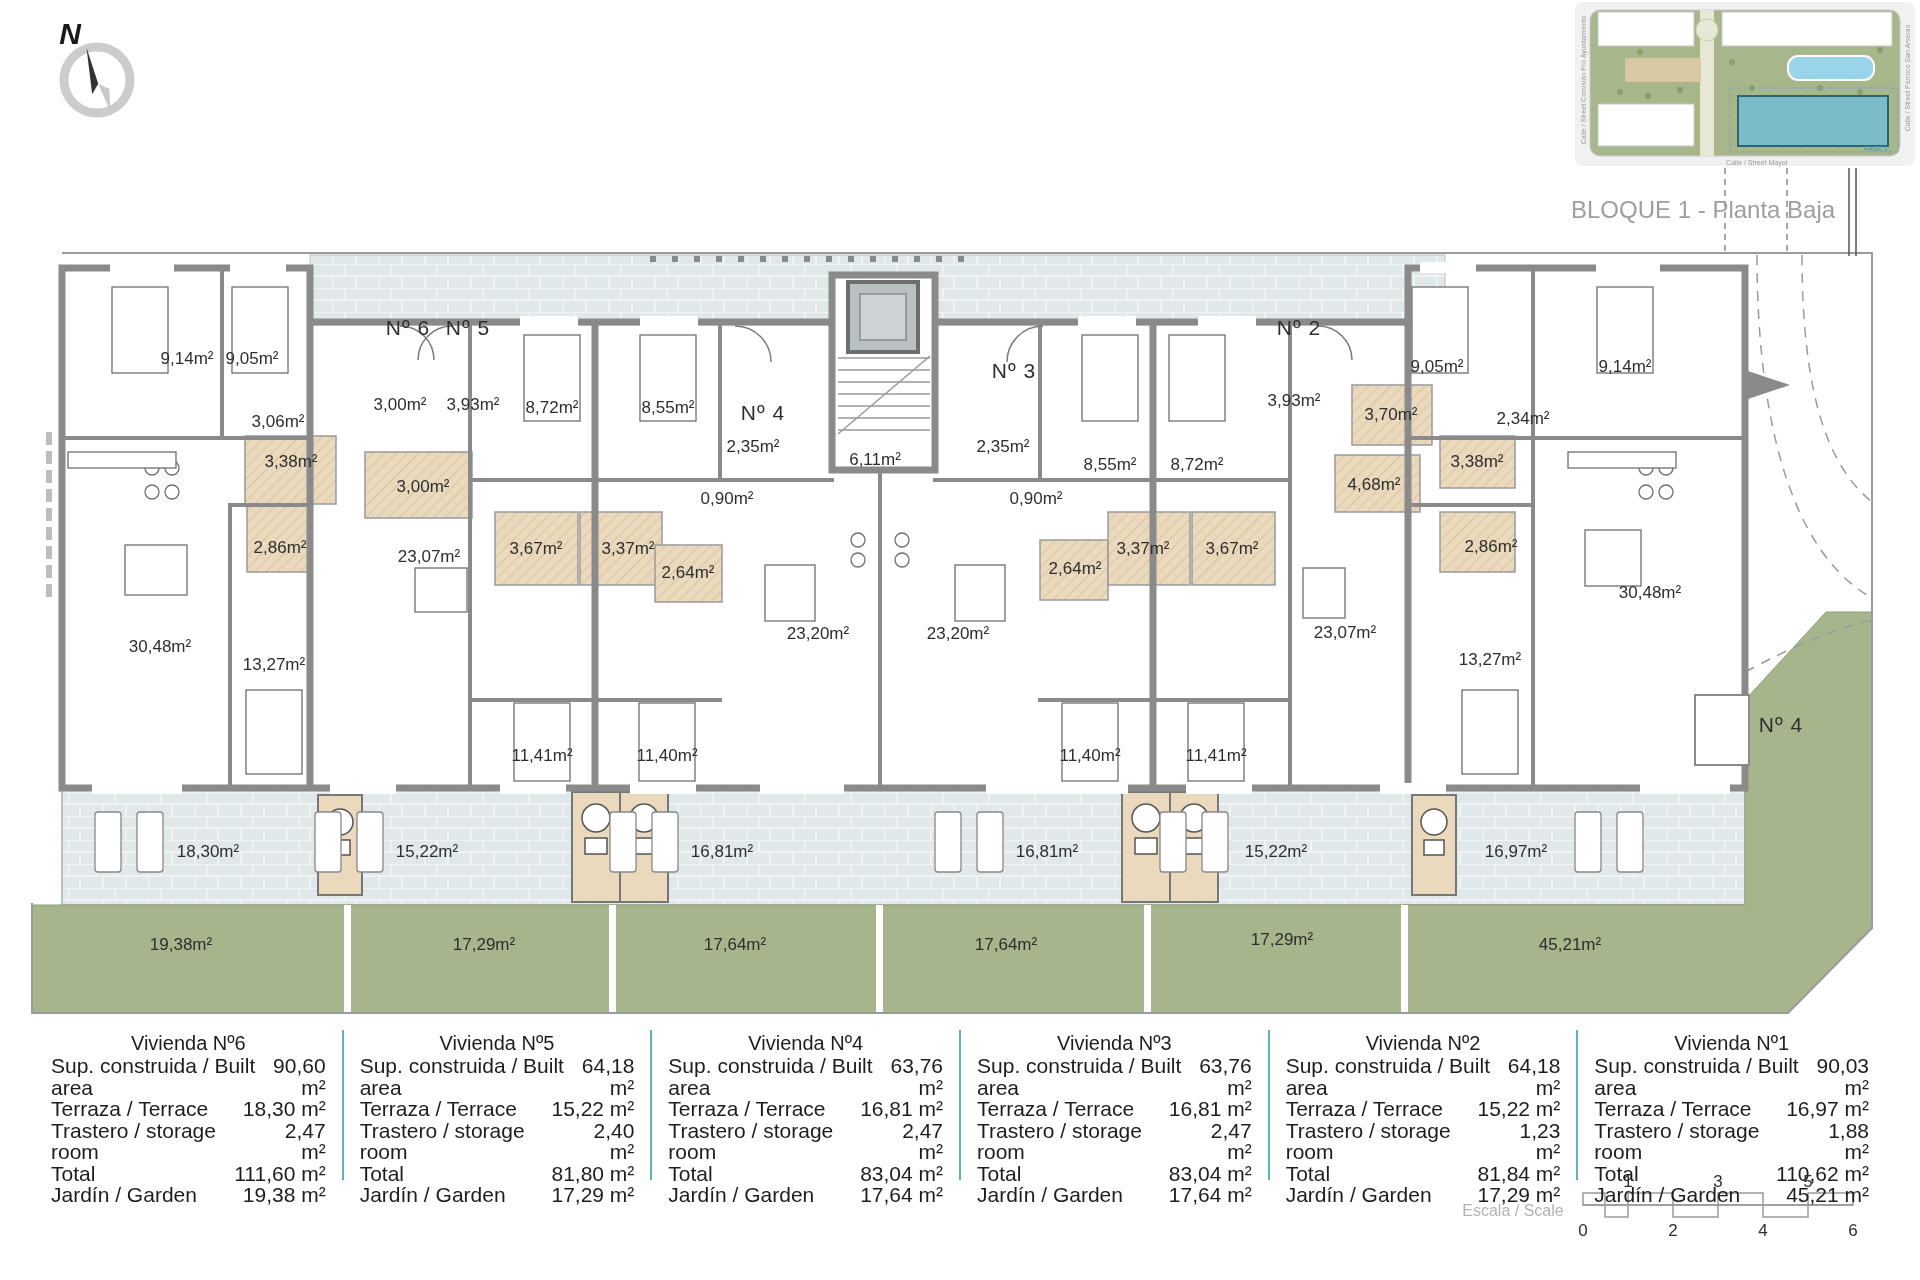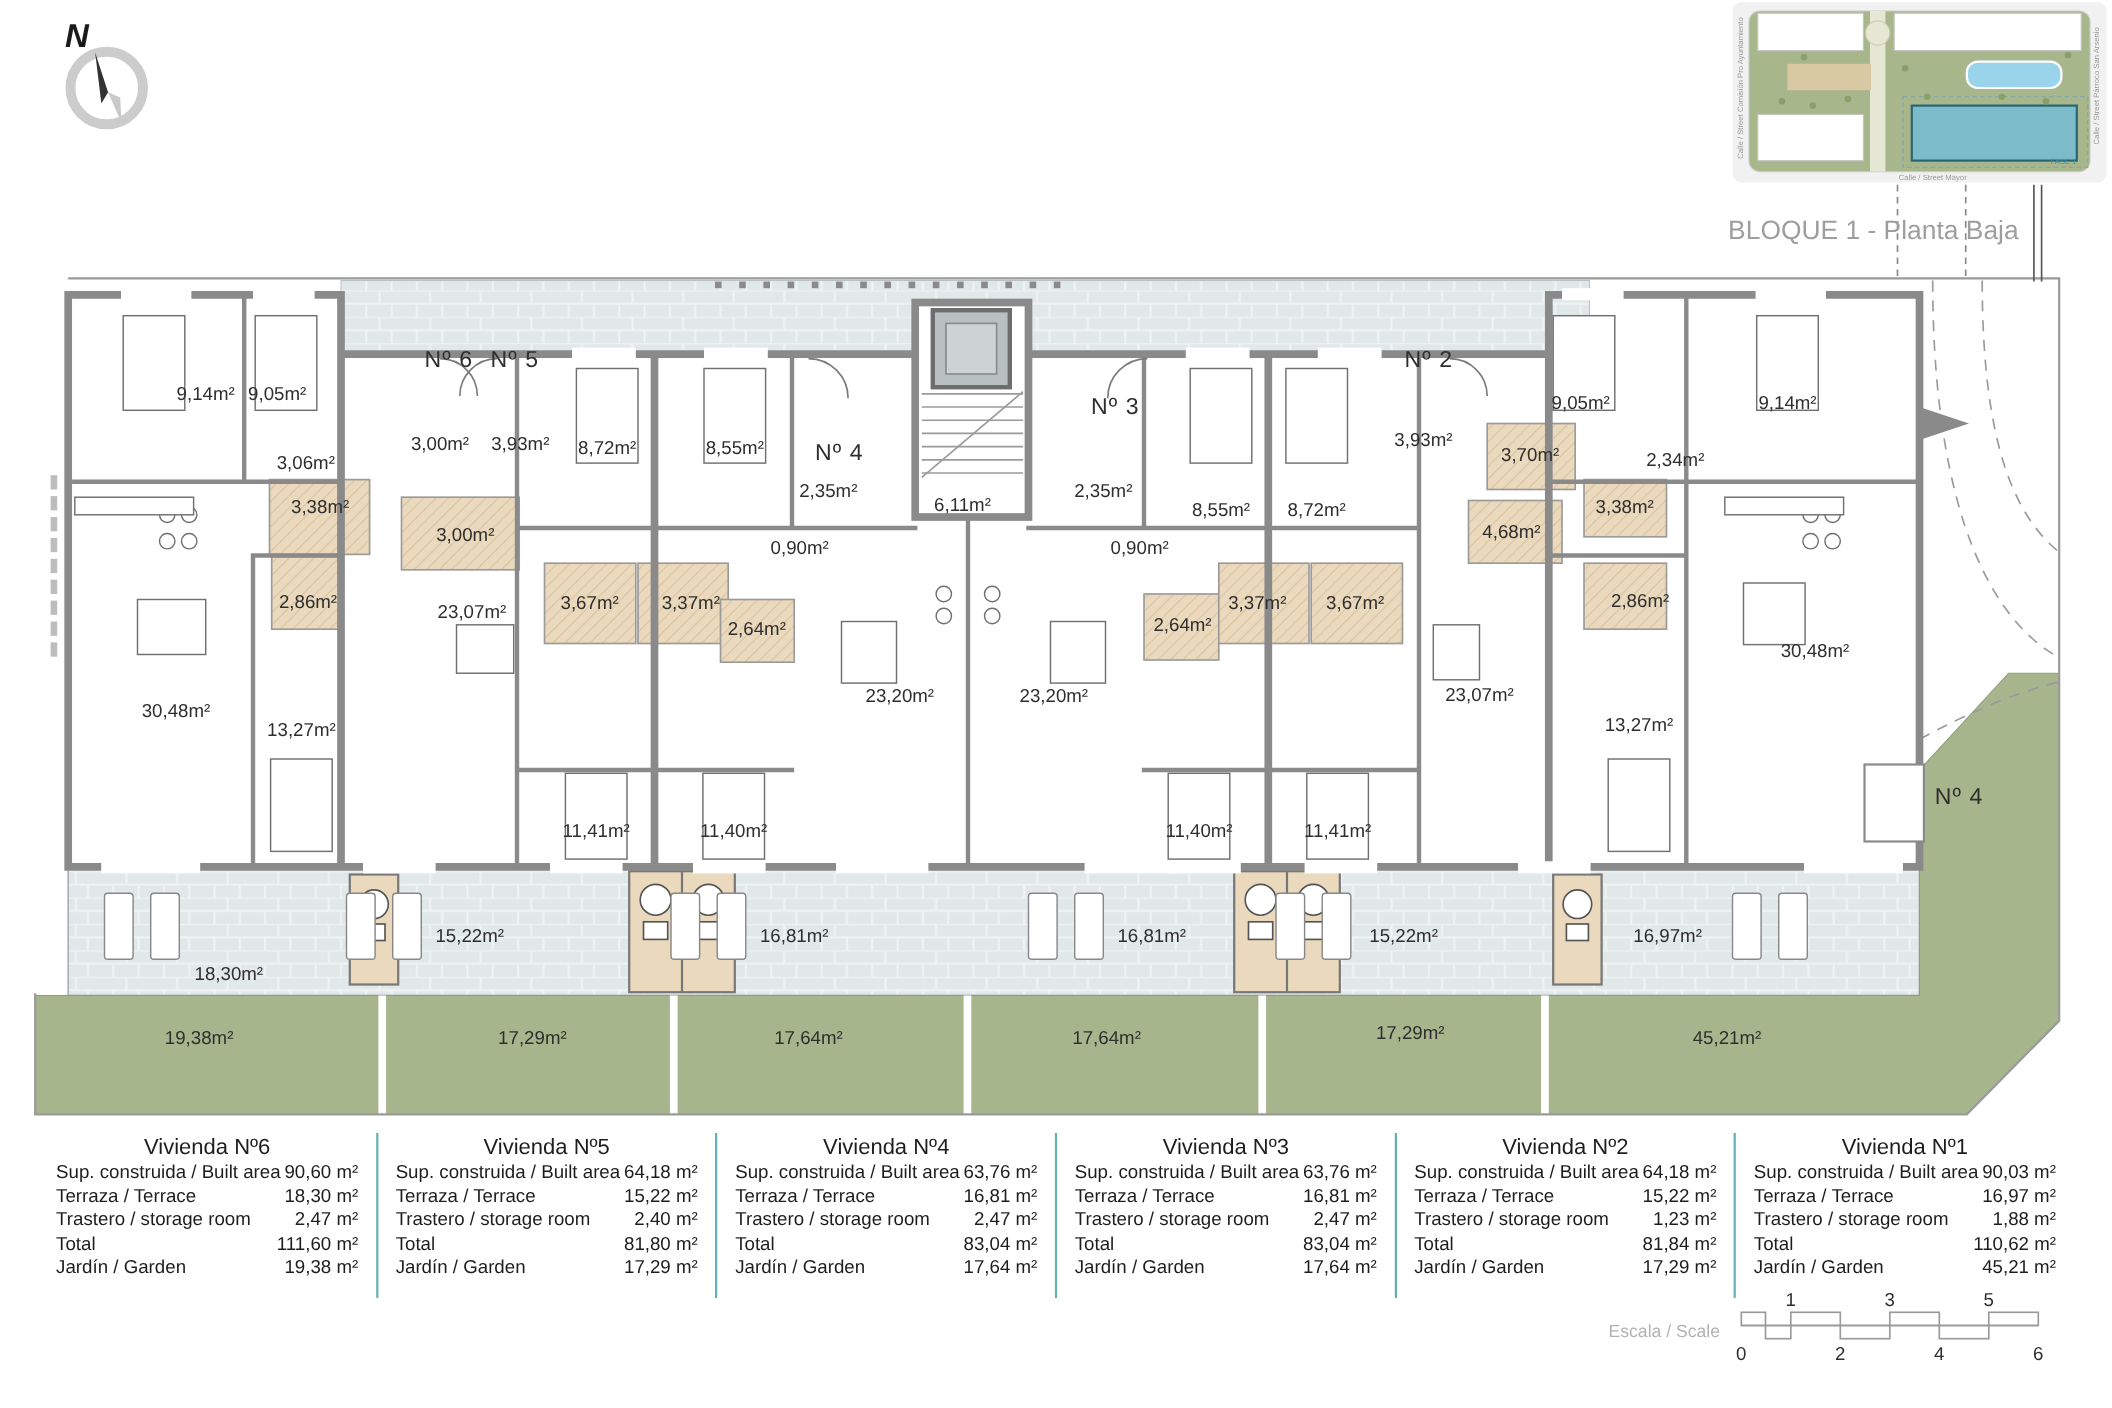--- a/index.html
+++ b/index.html
@@ -12,21 +12,21 @@
   .north{font-size:30px;font-style:italic;font-weight:bold;color:#1a1a1a;}
   .title{position:absolute;left:1571px;top:196px;font-size:24px;color:#9e9e9e;z-index:2;white-space:nowrap;}
   .inset-txt{position:absolute;font-size:7px;color:#9a9a9a;z-index:2;white-space:nowrap;transform:translate(-50%,-50%);}
   .inset-txt.vert{transform:translate(-50%,-50%) rotate(-90deg);}
   .inset-txt.fase{color:#4d8fa6;}
   
   .spec-table{position:absolute;left:35px;top:1030px;width:1850px;height:150px;display:flex;z-index:2;}
   .unit-col{flex:1 1 0;padding:0 16px;box-sizing:border-box;}
   .unit-col + .unit-col{border-left:2px solid #5fb3b5;}
   .unit-header{text-align:center;font-size:20px;color:#1d1d1d;margin:2px 0 0 0;}
-  .spec-row{display:flex;justify-content:space-between;font-size:17px;line-height:21.5px;color:#1d1d1d;}
+  .spec-row{display:flex;justify-content:space-between;font-size:21px;line-height:21.5px;color:#1d1d1d;}
   .spec-value{text-align:right;}
   
   .scale-label{position:absolute;left:1448px;top:1202px;width:130px;text-align:center;
                font-size:16px;color:#b3b3b3;z-index:2;}
   .tick{position:absolute;transform:translate(-50%,-50%);font-size:17px;color:#2e2e2e;z-index:2;}
 </style>
 </head>
 <body>
 
 <div id="canvas">
@@ -371,21 +371,21 @@
   <div class="lbl" style="left:1374px;top:484px;">4,68m²</div>
   <div class="lbl" style="left:1345px;top:632px;">23,07m²</div>
   <div class="lbl" style="left:1437px;top:366px;">9,05m²</div>
   <div class="lbl" style="left:1625px;top:366px;">9,14m²</div>
   <div class="lbl" style="left:1523px;top:418px;">2,34m²</div>
   <div class="lbl" style="left:1477px;top:461px;">3,38m²</div>
   <div class="lbl" style="left:1491px;top:546px;">2,86m²</div>
   <div class="lbl" style="left:1650px;top:592px;">30,48m²</div>
   <div class="lbl" style="left:1490px;top:659px;">13,27m²</div>
 
-  <div class="lbl" style="left:208px;top:851px;margin-top:34px;">18,30m²</div>
+  <div class="lbl" style="left:208px;top:851px;">18,30m²</div>
   <div class="lbl" style="left:427px;top:851px;">15,22m²</div>
   <div class="lbl" style="left:722px;top:851px;">16,81m²</div>
   <div class="lbl" style="left:1047px;top:851px;">16,81m²</div>
   <div class="lbl" style="left:1276px;top:851px;">15,22m²</div>
   <div class="lbl" style="left:1516px;top:851px;">16,97m²</div>
 
   <div class="lbl" style="left:181px;top:944px;">19,38m²</div>
   <div class="lbl" style="left:484px;top:944px;">17,29m²</div>
   <div class="lbl" style="left:735px;top:944px;">17,64m²</div>
   <div class="lbl" style="left:1006px;top:944px;">17,64m²</div>

